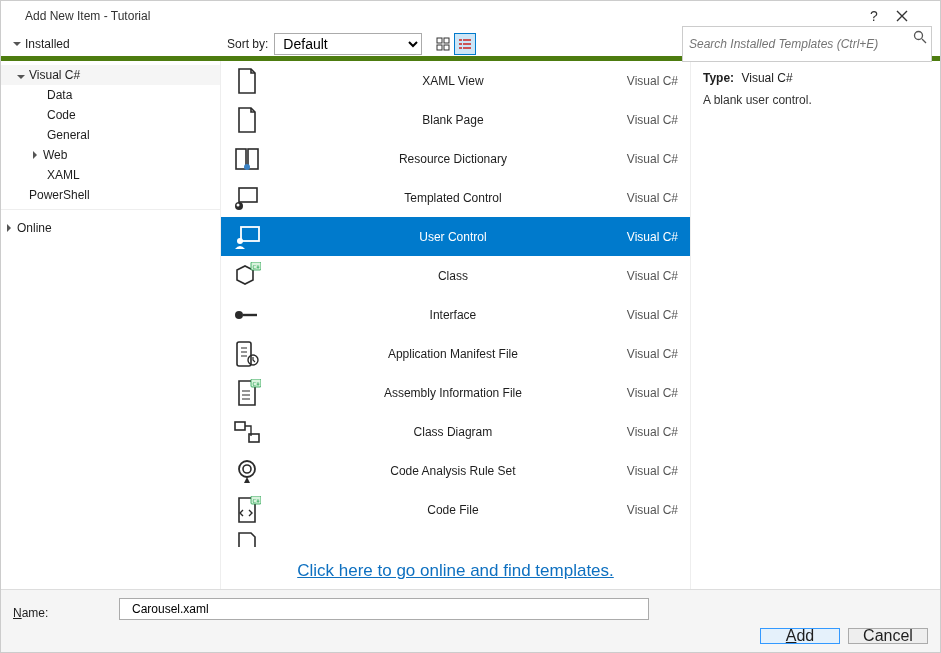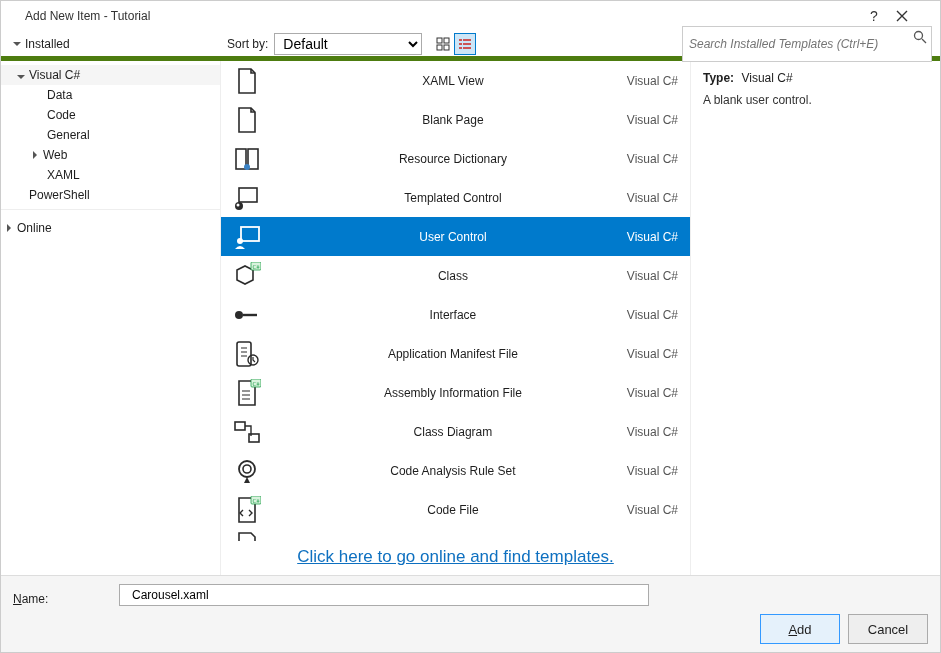--- a/index.html
+++ b/index.html
@@ -44,21 +44,21 @@
   .online-link { text-align:center; padding:6px 0 8px 0; }
   .online-link a { color:#0e70c0; text-decoration:underline; font-size:17px; cursor:pointer; }
   .right-panel { width:250px; padding:10px 12px; font-size:12px; border-left:1px solid #eee; }
   .right-panel .type-lbl { font-weight:bold; }
   .right-panel .desc { margin-top:8px; color:#333; }
   .footer { border-top:1px solid #ddd; padding:8px; display:flex; flex-direction:column; gap:8px; background:#f5f5f5; }
   .name-row { display:flex; align-items:flex-end; }
   .name-row label { width:110px; padding-left:4px; }
   .name-row input { flex:0 0 530px; height:22px; border:1px solid #ababab; padding:2px 12px; font-size:12px; background:#fff; }
   .btn-row { display:flex; justify-content:flex-end; gap:8px; padding-right:4px; }
-  .dlg-btn { min-width:80px; height:30px; border:1px solid #ababab; background:#eeeeee; font-size:13px; display:flex; align-items:center; justify-content:center; cursor:default; }
+  .dlg-btn { min-width:80px; height:16px; border:1px solid #ababab; background:#eeeeee; font-size:16px; display:flex; align-items:center; justify-content:center; cursor:default; }
   .dlg-btn.primary { border:1px solid #3399ff; background:#e5f1fb; }
   .mnemonic { text-decoration:underline; }
   svg { display:block; }
 </style>
 </head>
 <body>
 
 <div class="window">
 
   <div class="titlebar">

